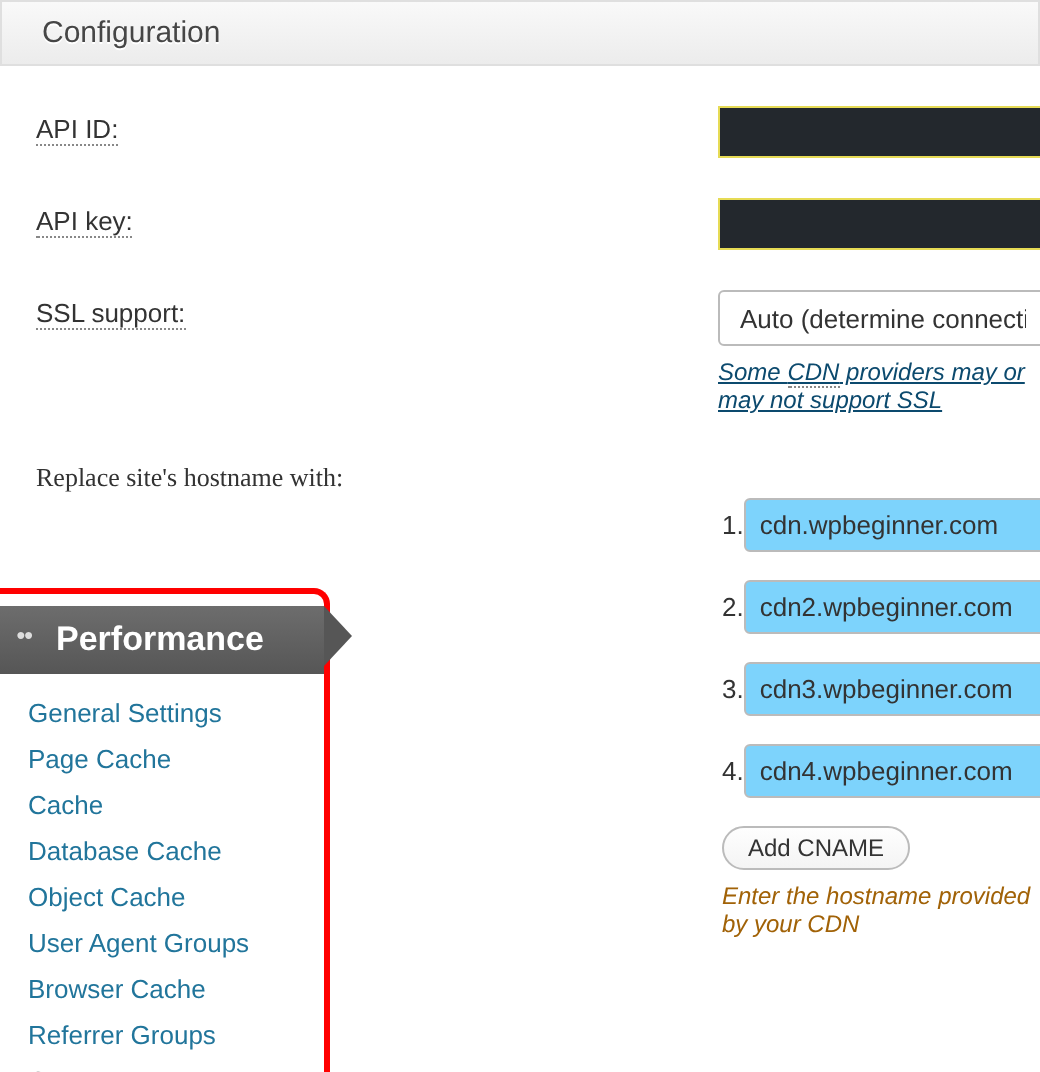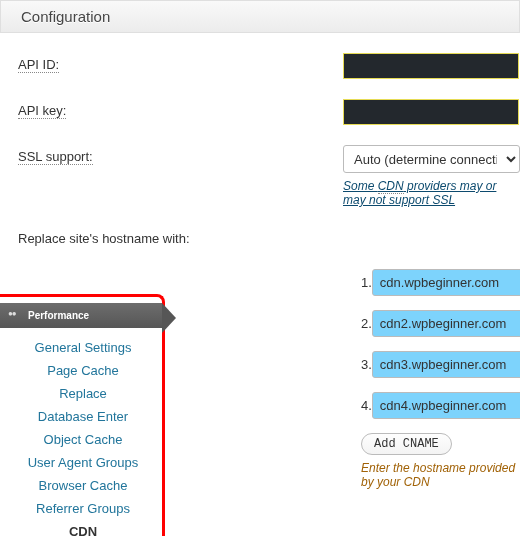--- a/index.html
+++ b/index.html
@@ -2,48 +2,48 @@
 <html><head>
 <meta charset="utf-8">
 <style>
 * { box-sizing: border-box; margin: 0; padding: 0; }
 body { font-family: Arial, sans-serif; font-size: 13px; color: #333; background: #fff; width: 520px; height: 536px; overflow: hidden; position: relative; }
 
 .config-header { background: linear-gradient(to bottom, #f9f9f9, #ececec); border: 1px solid #dfdfdf; padding: 7px 20px; margin: 0 0 20px 0; font-size: 15px; color: #464646; text-shadow: 0 1px 0 #fff; }
 
 .form-area { padding: 0 0 0 18px; }
 
-.form-row { display: flex; margin-bottom: 20px; align-items: flex-start; }
+.form-row { display: flex; margin-bottom: 20px; align-items: flex-start; gap: 16px; }
 .form-label { width: 325px; flex-shrink: 0; padding-top: 4px; color: #333; }
 .form-label .dotted { border-bottom: 1px dotted #888; }
 .form-control { flex: 1; }
 
 .masked-input { background: #23282d; border: 1px solid #e6db55; height: 26px; width: 176px; }
 
 select { background: #fff; border: 1px solid #bbb; padding: 4px 6px; font-size: 13px; color: #333; width: 177px; height: 28px; border-radius: 3px; }
 .help-text { color: #0c4a6e; font-style: italic; font-size: 12px; margin-top: 6px; text-decoration: underline; }
 .help-text .dotted { border-bottom: 1px dotted #888; }
 
 .cname-list { margin-left: 343px; }
 .cname-row { display:flex; align-items:center; margin-bottom:14px; }
 .cname-num { width: 34px; text-align:left; color:#333; }
 .cname-input { border:1px solid #bbb; padding:5px 7px; font-size:13px; width:157px; border-radius:3px; background:#7dd3fc; color:#333; }
 
-.add-cname-btn { display:inline-block; background:linear-gradient(to bottom,#fefefe,#f4f4f4); border:1px solid #bbb; border-radius:11px; padding:3px 12px; font-size:12px; color:#333; cursor:pointer; margin-bottom:6px; margin-left:0;font-family:Liberation Mono, monospace; }
+.add-cname-btn { display:inline-block; background:linear-gradient(to bottom,#fefefe,#f4f4f4); border:1px solid #bbb; border-radius:11px; padding:3px 12px; font-size:12px; color:#333; cursor:pointer; margin-bottom:6px; margin-left:0; }
 .add-cname-area { margin-left:343px; }
 .enter-hostname { color:#a16207; font-style:italic; font-size:12px; }
 
 
 .sidebar-wrap { position:absolute; left:0; top:294px; width:165px; border:3px solid #ff0000; border-left:none; border-bottom:none; border-radius: 0 8px 0 0; padding-bottom:50px; background:#fff;}
-.sidebar-header { background:linear-gradient(to bottom,#6d6d6d,#565656); color:#fff; padding:7px 10px 7px 8px; font-size:10px; font-weight:bold; position:relative; margin: 6px 0 8px 0; display:flex; align-items:center; }
+.sidebar-header { background:linear-gradient(to bottom,#6d6d6d,#565656); color:#fff; padding:7px 10px 7px 8px; font-size:17px; font-weight:bold; position:relative; margin: 6px 0 8px 0; display:flex; align-items:center; }
 .sidebar-header::after { content:""; position:absolute; right:-14px; top:0; border-top:15px solid transparent; border-bottom:15px solid transparent; border-left:14px solid #565656; }
 .perf-icon { display:inline-block; width:14px; height:10px; margin-right:6px; position:relative; }
 .perf-icon::before { content:"●●"; color:#ddd; font-size:8px; letter-spacing:-1px; position:absolute; top:-2px; left:0;}
 .sidebar-items { list-style:none; padding: 0 10px 0 14px; }
-.sidebar-items li { padding: 4px 0; text-align: center; }
+.sidebar-items li { padding: 4px 0; }
 .sidebar-items a { color:#21759b; text-decoration:none; font-size:13px; }
 .sidebar-items .active { color:#333; font-weight:bold; }
 </style>
 </head>
 <body>
 
 <div class="config-header">Configuration</div>
 
 <div class="form-area">
 
@@ -64,21 +64,21 @@
   <div class="form-row">
     <div class="form-label"><span class="dotted">SSL support:</span></div>
     <div class="form-control">
       <select>
         <option>Auto (determine connection type automatically)</option>
       </select>
       <div class="help-text"><span>Some </span><span class="dotted">CDN</span><span> providers may or may not support SSL</span></div>
     </div>
   </div>
 
-  <div class="form-row" style="margin-bottom:23px;">
+  <div class="form-row" style="margin-bottom:2px;font-family:Liberation Serif, serif;">
     <div class="form-label">Replace site's hostname with:</div>
   </div>
 
   <div class="cname-list">
     <div class="cname-row">
       <div class="cname-num">1.</div>
       <input class="cname-input" value="cdn.wpbeginner.com" style="">
     </div>
     <div class="cname-row">
       <div class="cname-num">2.</div>
@@ -102,21 +102,21 @@
 </div>
 
 <div class="sidebar-wrap">
   <div class="sidebar-header">
     <span class="perf-icon"></span>
     <span>Performance</span>
   </div>
   <ul class="sidebar-items">
     <li><a href="#">General Settings</a></li>
     <li><a href="#">Page Cache</a></li>
-    <li><a href="#">Replace</a></li>
-    <li><a href="#">Database Enter</a></li>
+    <li><a href="#">Cache</a></li>
+    <li><a href="#">Database Cache</a></li>
     <li><a href="#">Object Cache</a></li>
     <li><a href="#">User Agent Groups</a></li>
     <li><a href="#">Browser Cache</a></li>
     <li><a href="#">Referrer Groups</a></li>
     <li><span class="active">CDN</span></li>
   </ul>
 </div>
 
 </body></html>

